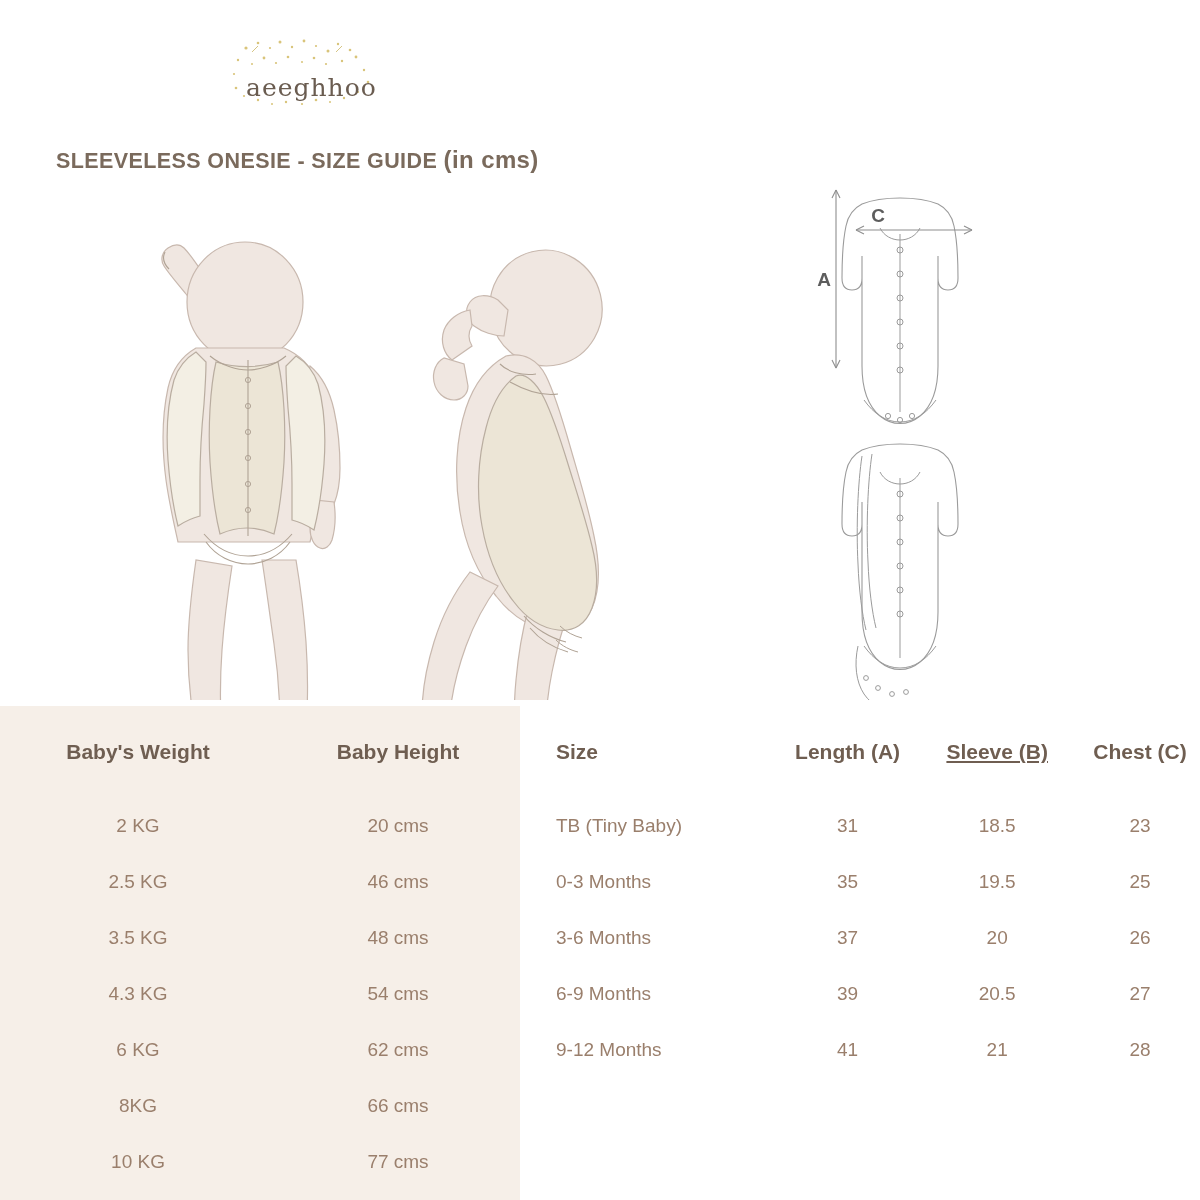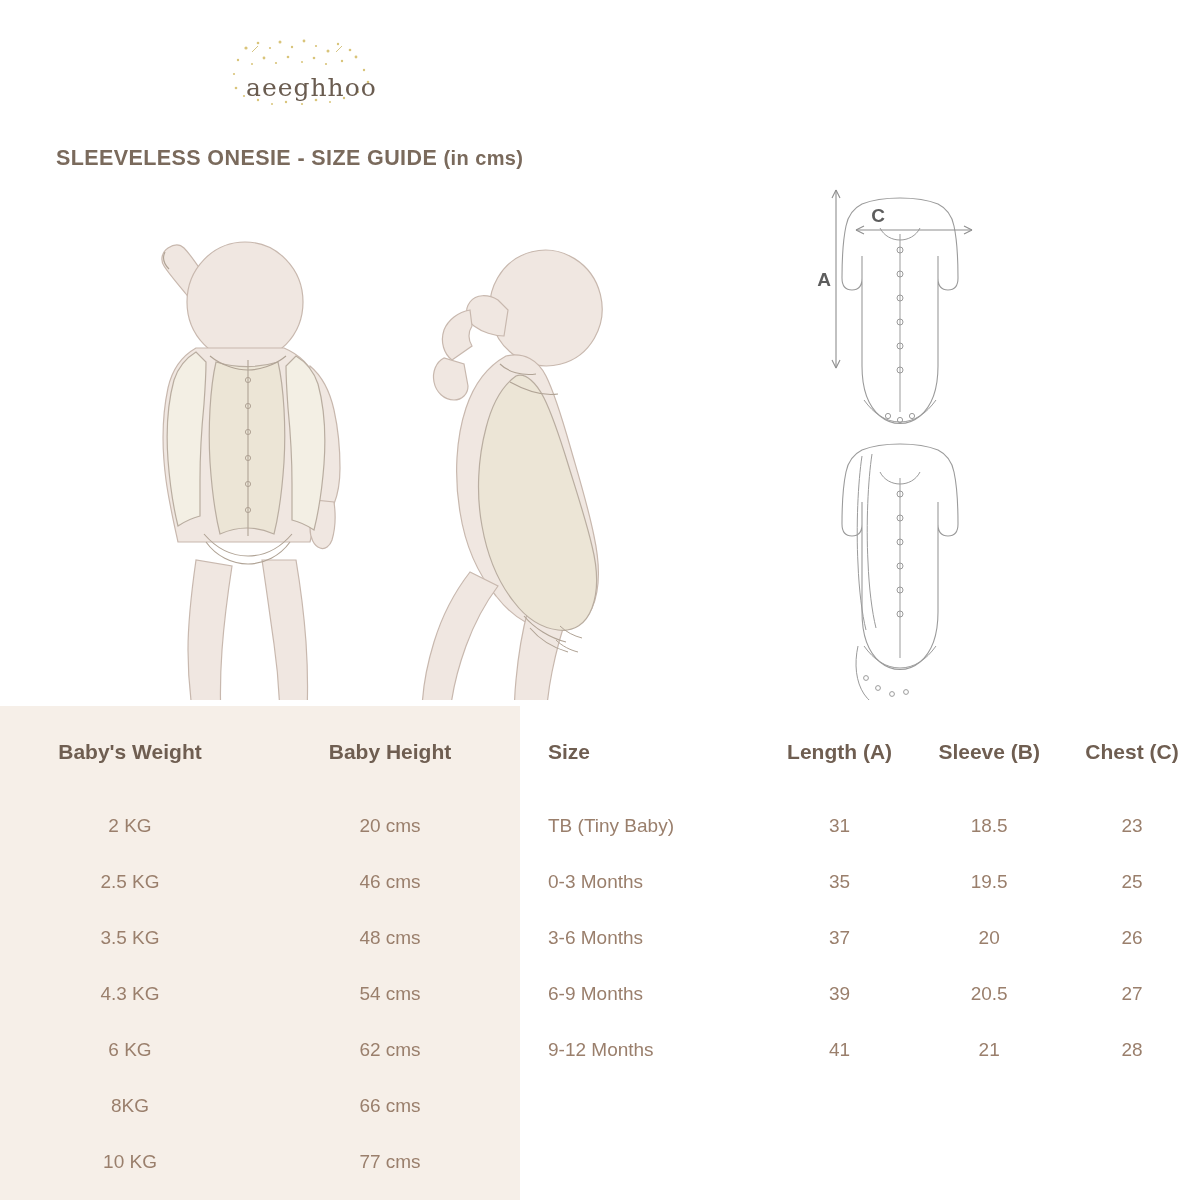--- a/index.html
+++ b/index.html
@@ -37,21 +37,21 @@
     left: 56px;
     top: 146px;
     font-size: 21.5px;
     font-weight: bold;
     letter-spacing: 0.4px;
     color: #7a6a5c;
     white-space: nowrap;
   }
   .page-title .unit {
     font-weight: bold;
-    font-size: 20px;
+    font-size: 24px;
   }
 
   
   .illus {
     position: absolute;
     left: 0;
     top: 180px;
     width: 1200px;
     height: 520px;
   }
@@ -72,20 +72,21 @@
     box-sizing: border-box;
   }
   .table-right {
     width: 680px;
     background: #ffffff;
     box-sizing: border-box;
   }
   table {
     width: 100%;
     border-collapse: collapse;
+    margin-left: 8px;
   }
   .table-left th, .table-left td,
   .table-right th, .table-right td {
     font-size: 19px;
     text-align: center;
     color: #8a7363;
     font-weight: normal;
     padding: 0;
     height: 56px;
     vertical-align: middle;
@@ -98,21 +99,21 @@
     vertical-align: middle;
   }
   .table-left td { color: #9a7f6c; text-align: center; }
   .table-right td { color: #9a7f6c; }
 
   .table-left .col-w { width: 50%; }
   .table-left .col-h { width: 50%; }
 
   .table-right .col-size { width: 36%; text-align: left; padding-left: 28px; }
   .table-right .col-a { width: 22%; }
-  .table-right .col-b { width: 22%; }
+  .table-right .col-b { width: 22%; text-decoration: underline; }
   .table-right .col-c { width: 20%; }
 
   .table-right thead .col-size { text-align: left; padding-left: 28px; }
 </style>
 </head>
 <body>
 
 <div class="logo-wrap">
   <svg width="180" height="82" viewBox="0 0 180 82" xmlns="http://www.w3.org/2000/svg">
     <g fill="#d9c47a">

